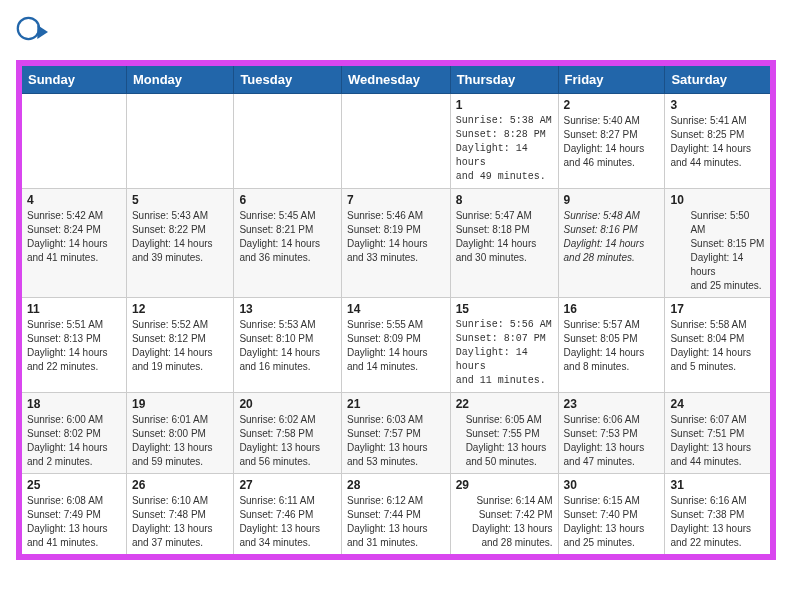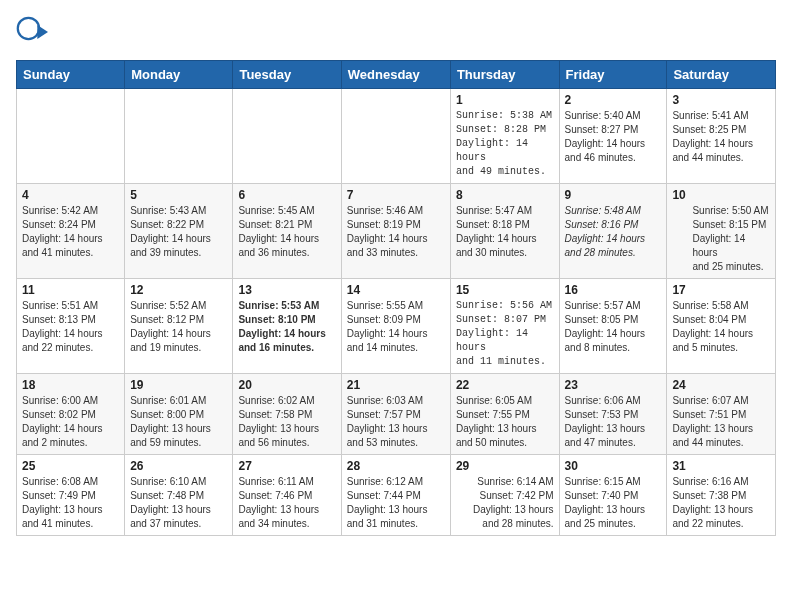--- a/index.html
+++ b/index.html
@@ -38,21 +38,21 @@
       font-weight: normal;
       color: #222;
     }
     .location {
       font-size: 16px;
       color: #444;
     }
     .calendar {
       width: 100%;
       border-collapse: collapse;
-      border: 1px solid #d946ef;
+      border: 6px solid #d946ef;
     }
     .calendar th {
       background-color: #2266aa;
       color: #fff;
       text-align: left;
       padding: 6px 6px;
       font-size: 13px;
       border: 1px solid #1a5088;
     }
     .calendar td {
@@ -204,21 +204,21 @@
         </td>
         <td>
           <span class="day-num">12</span>
           <div class="day-info" style="white-space: pre-line;">Sunrise: 5:52 AM
 Sunset: 8:12 PM
 Daylight: 14 hours
 and 19 minutes.</div>
         </td>
         <td>
           <span class="day-num">13</span>
-          <div class="day-info" style="white-space: pre-line; font-weight: bold;">Sunrise: 5:53 AM
+          <div class="day-info" style="white-space: pre-line;">Sunrise: 5:53 AM
 Sunset: 8:10 PM
 Daylight: 14 hours
 and 16 minutes.</div>
         </td>
         <td>
           <span class="day-num">14</span>
           <div class="day-info" style="white-space: pre-line;">Sunrise: 5:55 AM
 Sunset: 8:09 PM
 Daylight: 14 hours
 and 14 minutes.</div>
@@ -269,21 +269,21 @@
         </td>
         <td>
           <span class="day-num">21</span>
           <div class="day-info" style="white-space: pre-line;">Sunrise: 6:03 AM
 Sunset: 7:57 PM
 Daylight: 13 hours
 and 53 minutes.</div>
         </td>
         <td>
           <span class="day-num">22</span>
-          <div class="day-info" style="white-space: pre-line;">Sunrise: 6:05 AM
+          <div class="day-info" style="white-space: pre-line; margin-left: 10px;">Sunrise: 6:05 AM
 Sunset: 7:55 PM
 Daylight: 13 hours
 and 50 minutes.</div>
         </td>
         <td>
           <span class="day-num">23</span>
           <div class="day-info" style="white-space: pre-line;">Sunrise: 6:06 AM
 Sunset: 7:53 PM
 Daylight: 13 hours
 and 47 minutes.</div>

